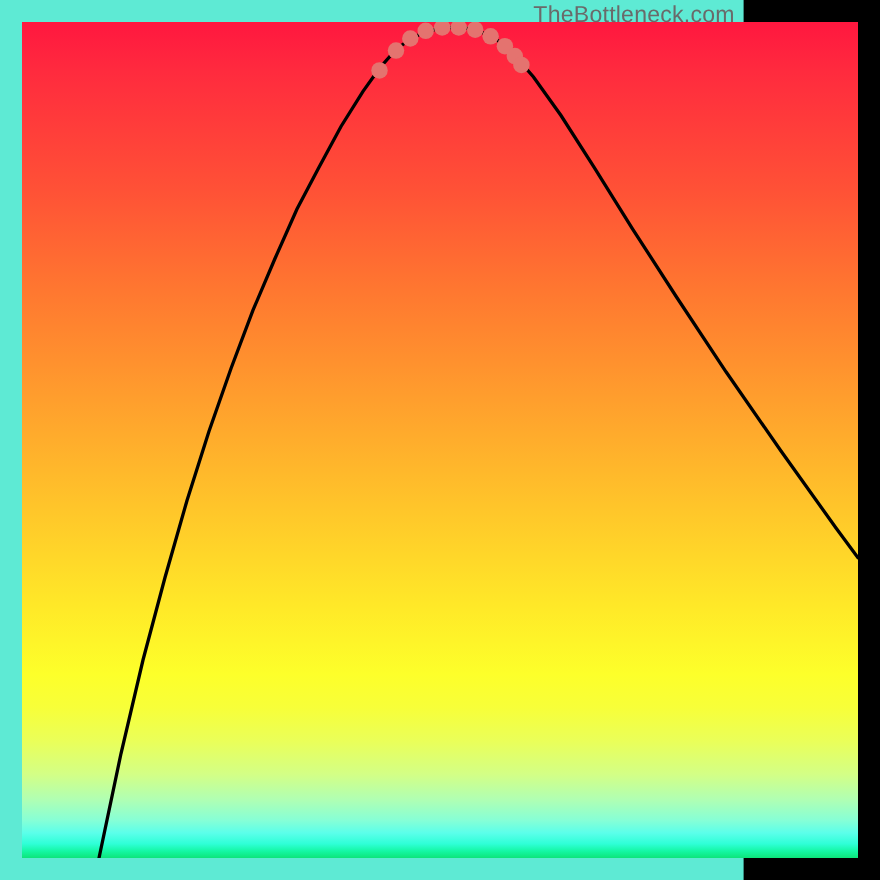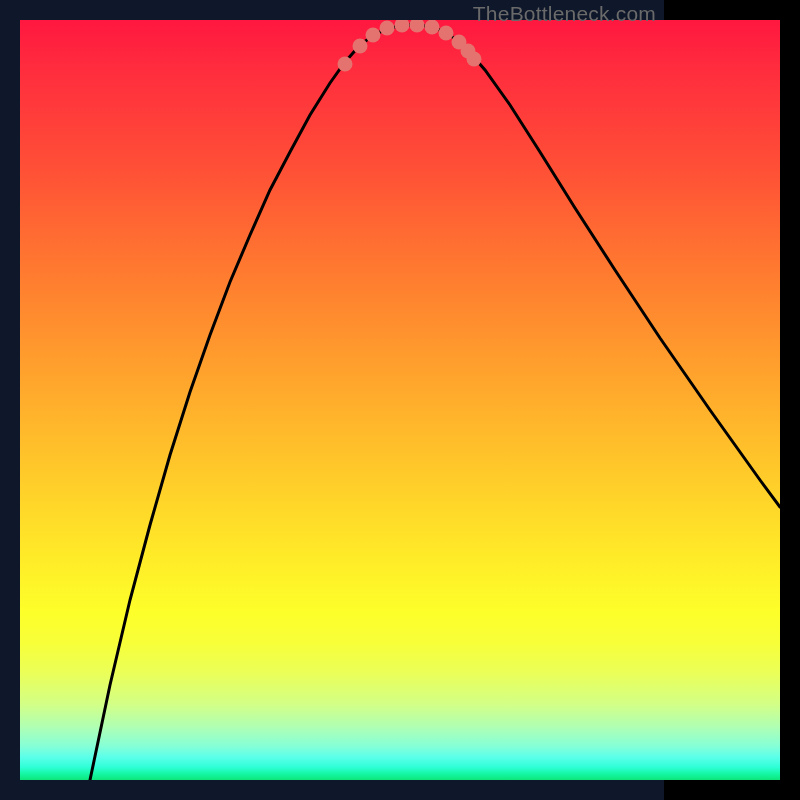--- a/index.html
+++ b/index.html
@@ -10,21 +10,22 @@
     overflow: hidden;
     background: #000;
     font-family: Arial, Helvetica, sans-serif;
   }
   .frame {
     position: absolute;
     left: 0;
     top: 0;
     width: 664px;
     height: 800px;
-    background: #0f172a;
+    background: #5eead4;
+    padding-left: 12px;
   }
   .plot-area {
     position: absolute;
     left: 20px;
     top: 20px;
     width: 760px;
     height: 760px;
   }
   .gradient {
     position: absolute;

